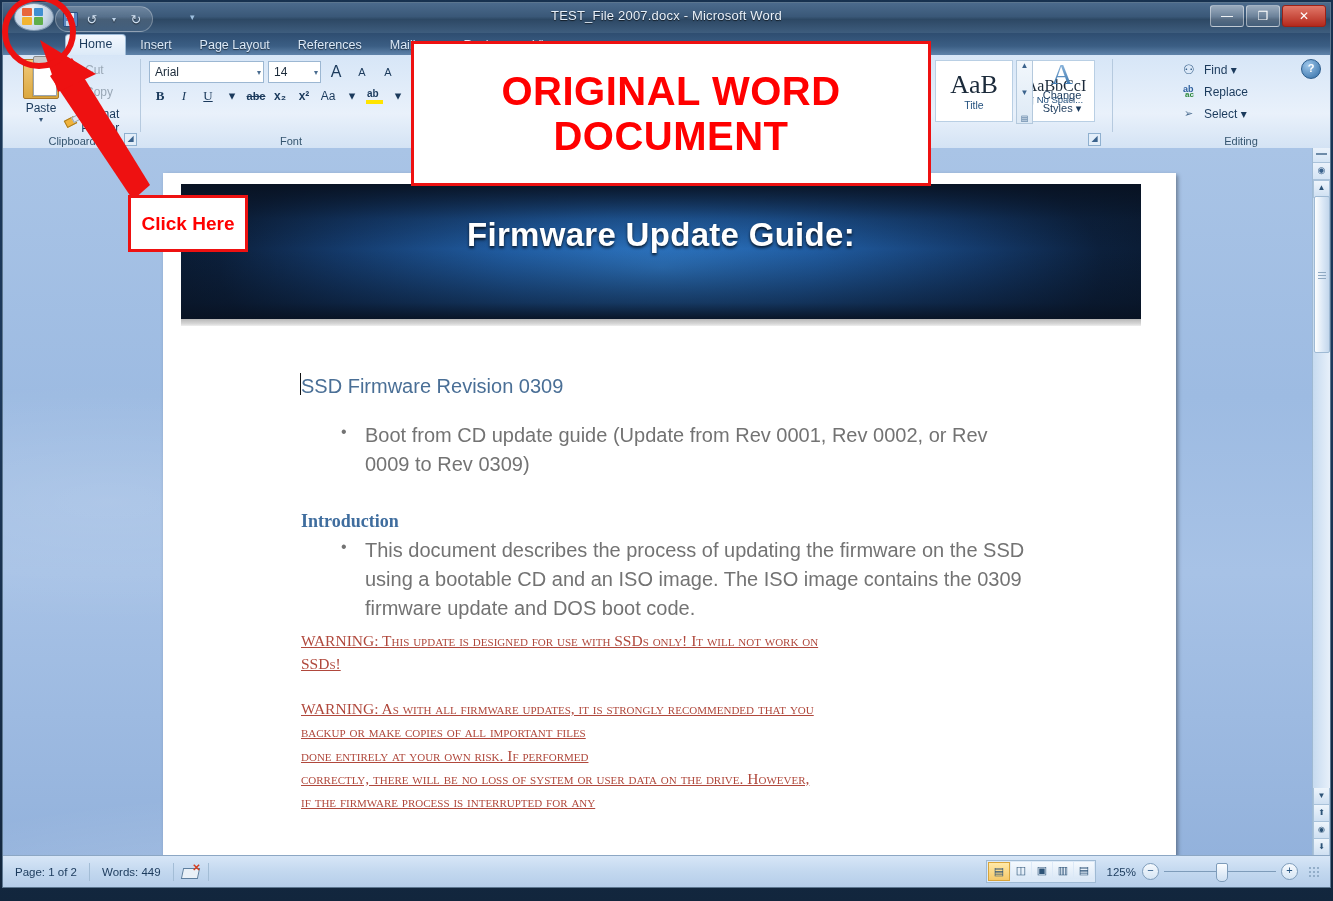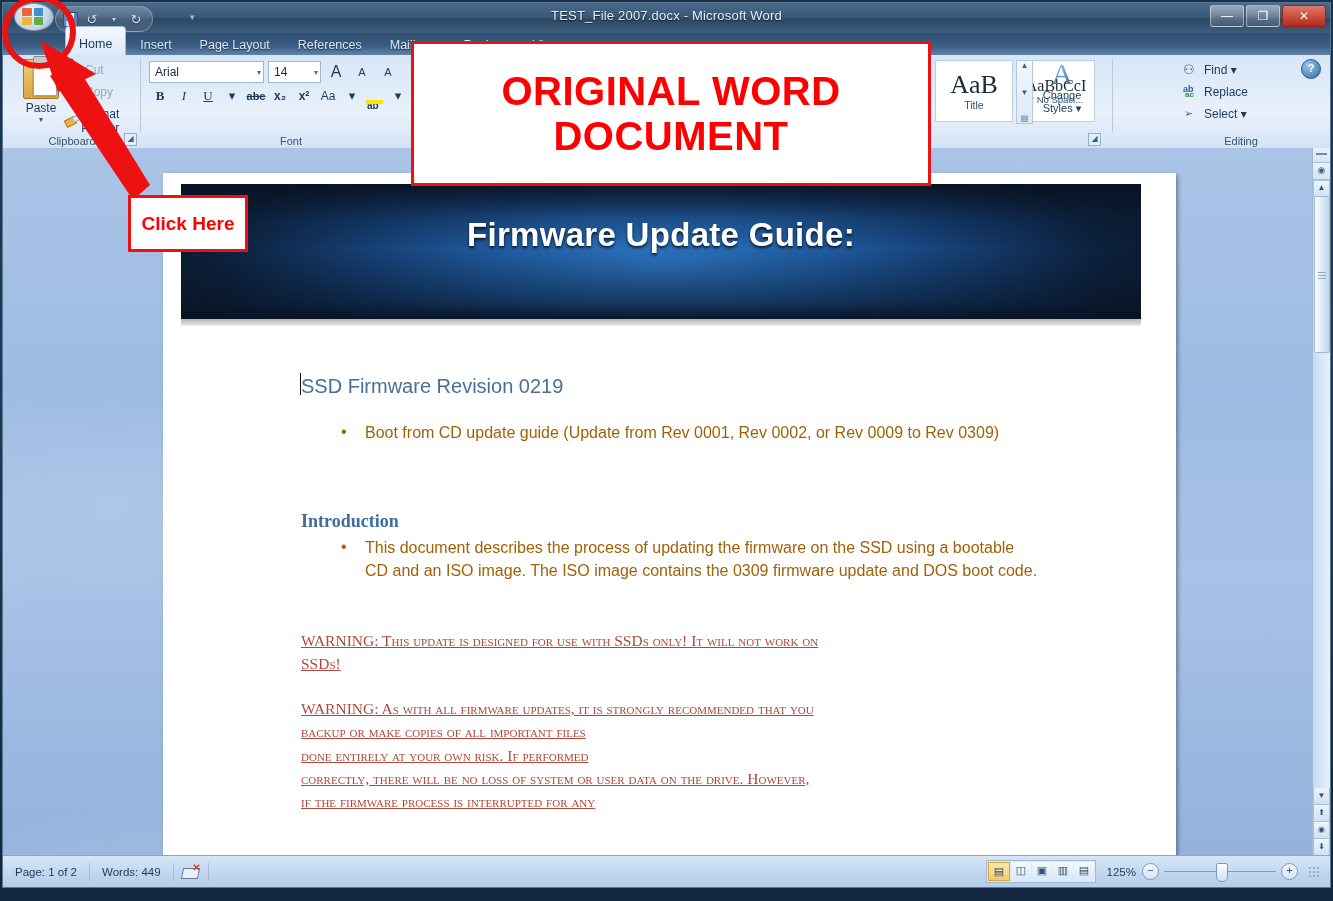--- a/index.html
+++ b/index.html
@@ -72,21 +72,21 @@
   }
   .tabs{position:absolute;left:62px;top:0;display:flex;height:22px;align-items:flex-end;}
   .tab{
     padding:2px 14px 3px 14px;font-size:12.5px;color:#dbe9f8;
     text-shadow:0 1px 1px rgba(0,0,0,.55);cursor:default;
   }
   .tab.active{
     color:#1b3a5c;text-shadow:none;
     background:linear-gradient(180deg,#f3f8fe,#dceaf8);
     border:1px solid #9fbcd8;border-bottom:none;
-    border-radius:4px 4px 0 0;padding:10px 13px 4px 13px;
+    border-radius:4px 4px 0 0;padding:2px 13px 4px 13px;
   }
   .help-btn{
     position:absolute;right:9px;top:26px;width:18px;height:18px;border-radius:50%;
     background:radial-gradient(circle at 35% 30%,#9dc6ea,#2f6ba4);
     border:1px solid #2b5c8c;color:#fff;font-size:11px;line-height:16px;text-align:center;
     font-weight:bold;
   }
 
   
   .group{position:absolute;top:22px;height:93px;}
@@ -149,21 +149,21 @@
   .fbtn{
     min-width:22px;height:21px;display:flex;align-items:center;justify-content:center;
     font-size:13px;color:#1b3a5c;
   }
   .fontrow2{position:absolute;left:8px;top:30px;display:flex;align-items:center;gap:2px;}
   .fbtn.b{font-weight:bold;font-family:"Liberation Serif",serif;}
   .fbtn.i{font-style:italic;font-family:"Liberation Serif",serif;}
   .fbtn.u{text-decoration:underline;font-family:"Liberation Serif",serif;}
   .fbtn.strike{text-decoration:line-through;font-size:11px;font-weight:bold;}
   .highlight-ico{position:relative;width:20px;height:20px;}
-  .highlight-ico .ab{position:absolute;left:2px;top:14px;font-size:10px;font-weight:bold;color:#1b3a5c;}
+  .highlight-ico .ab{position:absolute;left:2px;top:2px;font-size:10px;font-weight:bold;color:#1b3a5c;}
   .highlight-ico .bar{position:absolute;left:1px;bottom:2px;width:17px;height:4px;background:#ffe400;}
   .fontcolor-ico{position:relative;width:20px;height:20px;}
   .fontcolor-ico .a{position:absolute;left:4px;top:0px;font-size:14px;font-weight:bold;color:#1e4d86;font-family:"Liberation Serif",serif;}
   .fontcolor-ico .bar{position:absolute;left:2px;bottom:2px;width:16px;height:4px;background:#d9001b;}
 
   
   .g-styles{left:438px;width:730px;}
   .stylegal{
     position:absolute;left:6px;top:5px;height:62px;display:flex;gap:4px;align-items:stretch;
   }
@@ -241,21 +241,21 @@
   .doc-body{position:absolute;left:0;top:160px;width:100%;}
   .h1{
     position:absolute;left:138px;top:42px;font-size:20px;color:#4a6f96;
     font-family:"Liberation Sans",sans-serif;
   }
   .caret-bar{
     position:absolute;left:137px;top:40px;width:1px;height:22px;background:#111;
   }
   .bullets{position:absolute;left:156px;top:88px;width:700px;}
   .bl{
-    position:relative;padding-left:46px;font-size:16px;color:#a16207;line-height:1.45;
+    position:relative;padding-left:46px;font-size:20px;color:#737373;line-height:1.45;
     margin-bottom:2px;
   }
   .bl:before{content:"•";position:absolute;left:22px;top:-1px;font-size:16px;}
   .h2{
     position:absolute;left:138px;top:178px;font-size:18px;color:#3f6d9e;font-weight:bold;
     font-family:"Liberation Serif",serif;
   }
   .bullets2{position:absolute;left:156px;top:203px;width:720px;}
   .warn{
     position:absolute;left:138px;width:740px;
@@ -522,21 +522,21 @@
       <div class="ws-sheen"></div>
 
       <div class="page">
         <div class="doc-banner">
           <div class="btitle">Firmware Update Guide:</div>
         </div>
         <div class="banner-shadow"></div>
 
         <div class="doc-body">
           <div class="caret-bar"></div>
-          <div class="h1">SSD Firmware Revision 0219</div>
+          <div class="h1">SSD Firmware Revision 0309</div>
 
           <div class="bullets">
             <div class="bl">Boot from CD update guide (Update from Rev 0001, Rev 0002, or Rev 0009 to Rev 0309)</div>
           </div>
 
           <div class="h2">Introduction</div>
 
           <div class="bullets2">
             <div class="bl">This document describes the process of updating the firmware on the SSD using a bootable CD and an ISO image. The ISO image contains the 0309 firmware update and DOS boot code.</div>
           </div>

